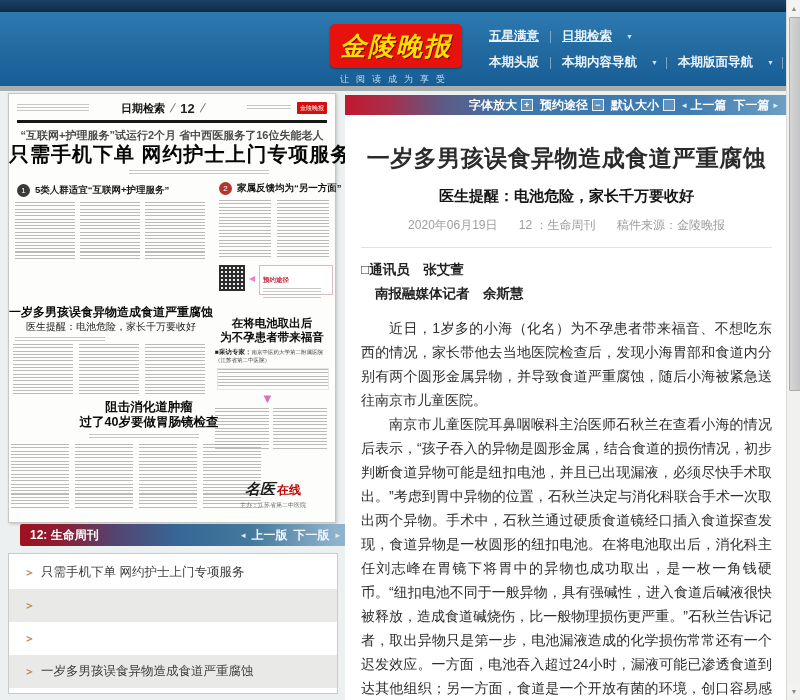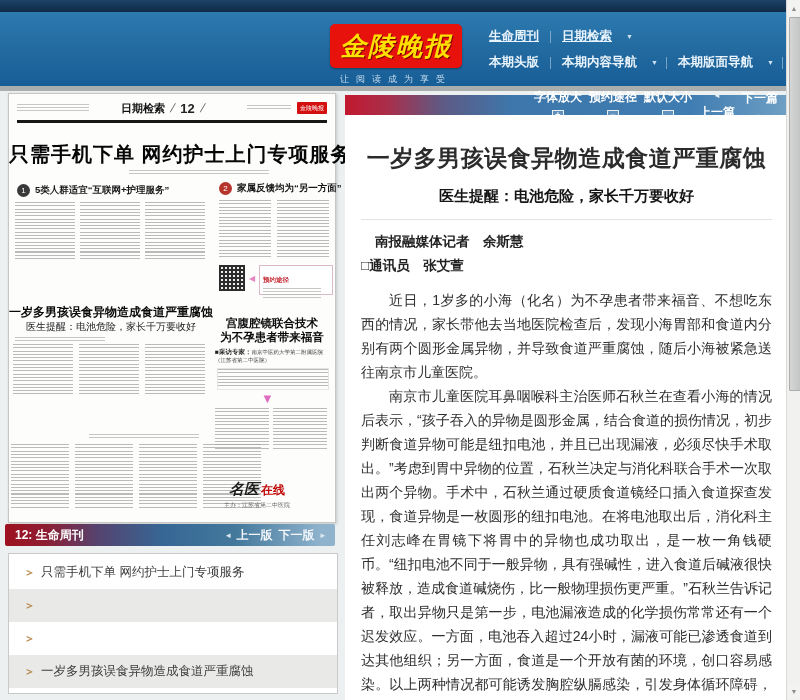--- a/index.html
+++ b/index.html
@@ -47,32 +47,32 @@
   .st34{position:absolute;text-align:center;font-weight:bold;color:#0a0a0a;font-size:12.5px;line-height:15px;}
   .expert{position:absolute;font-size:6.5px;color:#222;line-height:8px;}
   .expert b{font-size:6.5px;}
   .tri{position:absolute;color:#df6ec2;font-size:13px;line-height:13px;}
   .brand{position:absolute;text-align:center;}
   .brand-script{font-family:"DejaVu Serif","Liberation Serif",serif;font-style:italic;font-weight:bold;font-size:15px;color:#1d1d1d;}
   .brand-red{font-weight:bold;font-size:12px;color:#c00a0a;margin-left:2px;}
   .brand-sub{font-size:6px;color:#6a6a6a;margin-top:2px;white-space:nowrap;}
 
   
-  .pagenav{position:absolute;left:5px;top:524px;width:330px;height:22px;background:linear-gradient(90deg,#9e1120 0%,#8e1c31 12%,#55436f 28%,#366795 48%,#44799c 70%,#8fb3cd 96%);display:flex;align-items:center;justify-content:space-between;padding:0 10px;box-sizing:border-box;border-radius:2px;}
+  .pagenav{position:absolute;left:20px;top:524px;width:330px;height:22px;background:linear-gradient(90deg,#9e1120 0%,#8e1c31 12%,#55436f 28%,#366795 48%,#44799c 70%,#8fb3cd 96%);display:flex;align-items:center;justify-content:space-between;padding:0 10px;box-sizing:border-box;border-radius:2px;}
   .pagenav .pn-label{color:#fff;font-size:12px;font-weight:bold;}
   .pn-right{display:flex;align-items:center;gap:6px;color:#f2f6fa;font-size:12px;font-weight:bold;}
   .pn-arrow{font-size:9px;color:#dfe9f2;}
   .alist{position:absolute;left:8px;top:553px;width:330px;height:141px;background:#fff;border:1px solid #c9c9c7;box-sizing:border-box;padding-top:2px;}
   .alist-row{height:33px;display:flex;align-items:center;padding-left:15px;font-size:12.5px;color:#3d3d3d;cursor:pointer;}
   .alist-row.alt{background:#e9e9e7;}
   .chev{color:#b98a4d;font-size:11px;font-weight:bold;margin-right:6px;}
 
   
   .art-toolbar{position:absolute;left:345px;top:95px;width:441px;height:20px;background:linear-gradient(90deg,#c2182e 0%,#a82f4c 10%,#5e5a84 22%,#3d77ab 38%,#3f7cb1 78%,#6e9fc4 100%);display:flex;align-items:center;justify-content:flex-end;gap:7px;padding:0 8px;box-sizing:border-box;}
-  .tb-item{color:#fff;font-size:12px;font-weight:bold;white-space:nowrap;cursor:pointer;display:flex;align-items:center;gap:4px;flex-direction:column;}
+  .tb-item{color:#fff;font-size:12px;font-weight:bold;white-space:nowrap;cursor:pointer;display:flex;align-items:center;gap:4px;}
   .tb-ico{display:inline-flex;width:10px;height:10px;border:1px solid #e8eef4;background:rgba(255,255,255,.18);color:#fff;font-size:9px;line-height:9px;align-items:center;justify-content:center;}
   .tb-arr{color:#e7eef5;font-size:9px;}
   .art-panel{position:absolute;left:345px;top:115px;width:441px;height:585px;background:#fff;box-sizing:border-box;padding:16px 14px 0 16px;}
   .art-title{text-align:center;font-size:23px;font-weight:600;color:#2b2b2b;margin-top:12px;letter-spacing:.5px;white-space:nowrap;}
   .art-sub{text-align:center;font-size:15px;font-weight:bold;color:#151515;margin-top:13px;}
   .art-meta{text-align:center;font-size:12px;color:#9d9d9d;margin-top:11px;}
   .art-meta span{margin:0 9px;}
   .art-hr{border:none;border-top:1px solid #e2e2e2;margin:13px 0 10px 0;}
   .byline{font-size:13.5px;font-weight:bold;color:#222;line-height:24px;}
   .byline.ind{padding-left:14px;}
@@ -93,21 +93,21 @@
   <div class="masthead">
     <div class="mast-inner">
       <div class="logo-col">
         <div class="logo-box">
           <span class="logo-text">金陵晚报</span>
         </div>
         <div class="tagline">让阅读成为享受</div>
       </div>
       <div class="nav-col">
         <div class="nav-row">
-          <span class="nav-link u">生命周刊</span>
+          <span class="nav-link u">五星满意</span>
           <span class="nav-sep"></span>
           <span class="nav-link u"><span>日期检索</span></span>
           <span class="caret">▼</span>
         </div>
         <div class="nav-row">
           <span class="nav-link">本期头版</span>
           <span class="nav-sep"></span>
           <span class="nav-link">本期内容导航</span>
           <span class="caret">▼</span>
           <span class="nav-sep" style="margin-left:8px;"></span>
@@ -125,20 +125,21 @@
     <div class="np-top">
       <div class="fkl" style="width:72px;height:9px;"></div>
       <span class="np-week" style="margin-left:26px;">日期检索</span>
       <span class="np-slash">/</span>
       <span class="np-num">12</span>
       <span class="np-slash">/</span>
       <div class="fkl" style="width:44px;height:6px;margin-left:auto;"></div>
       <span class="np-badge">金陵晚报</span>
     </div>
     <div class="np-rule"></div>
+    <div class="np-kicker">“互联网+护理服务”试运行2个月 省中西医服务了16位失能老人</div>
     <div class="np-head">只需手机下单 网约护士上门专项服务</div>
     <div class="fkl abs" style="left:120px;top:76px;width:140px;height:5px;"></div>
 
     <div class="sec-hd" style="left:8px;top:90px;">
       <span class="sec-circle">1</span>
       <span class="sec-title">5类人群适宜“互联网+护理服务”</span>
     </div>
     <div class="fk abs" style="left:6px;top:108px;width:60px;height:58px;"></div>
     <div class="fk abs" style="left:71px;top:108px;width:60px;height:58px;"></div>
     <div class="fk abs" style="left:136px;top:108px;width:60px;height:58px;"></div>
@@ -157,38 +158,42 @@
       <div class="fkl" style="width:58px;height:12px;margin-top:2px;"></div>
     </div>
 
     <div class="st2-title" style="left:0;top:210px;width:204px;">一岁多男孩误食异物造成食道严重腐蚀</div>
     <div class="st2-sub" style="left:0;top:226px;width:204px;">医生提醒：电池危险，家长千万要收好</div>
     <div class="fkl abs" style="left:6px;top:243px;width:90px;height:4px;"></div>
     <div class="fk abs" style="left:4px;top:250px;width:60px;height:52px;"></div>
     <div class="fk abs" style="left:70px;top:250px;width:60px;height:52px;"></div>
     <div class="fk abs" style="left:136px;top:250px;width:60px;height:52px;"></div>
 
+    <div class="st34" style="left:30px;top:306px;width:220px;">
+      <div>阻击消化道肿瘤</div>
+      <div>过了40岁要做胃肠镜检查</div>
+    </div>
     <div class="fkl abs" style="left:80px;top:340px;width:110px;height:4px;"></div>
     <div class="fk abs" style="left:2px;top:350px;width:58px;height:64px;"></div>
     <div class="fk abs" style="left:66px;top:350px;width:58px;height:64px;"></div>
     <div class="fk abs" style="left:130px;top:350px;width:58px;height:64px;"></div>
     <div class="fk abs" style="left:194px;top:350px;width:58px;height:64px;"></div>
 
     <div class="st34" style="left:206px;top:222px;width:114px;font-size:11.5px;line-height:14px;">
-      <div>宫腹腔镜联合技术</div>
+      <div>在将电池取出后</div>
       <div>为不孕患者带来福音</div>
     </div>
     <div class="expert" style="left:206px;top:254px;width:114px;">
       <b>■采访专家：</b><span style="font-size:5.5px;color:#444;">南京中医药大学第二附属医院（江苏省第二中医院）</span>
     </div>
     <div class="fk abs" style="left:208px;top:274px;width:110px;height:20px;border:1px solid #ddd;"></div>
     <span class="tri" style="left:252px;top:298px;">▼</span>
     <div class="fk abs" style="left:206px;top:314px;width:54px;height:42px;"></div>
     <div class="fk abs" style="left:264px;top:314px;width:54px;height:42px;"></div>
-    <div class="brand" style="left:192px;top:386px;width:112px;">
+    <div class="brand" style="left:208px;top:386px;width:112px;">
       <span class="brand-script">名医</span><span class="brand-red">在线</span>
       <div class="brand-sub">主办：江苏省第二中医院</div>
     </div>
   </div>
 
   <div class="pagenav">
     <span class="pn-label">12: 生命周刊</span>
     <span class="pn-right">
       <span class="pn-arrow">◂</span>
       <span>上一版</span>
@@ -233,23 +238,28 @@
     </span>
     <span class="tb-item">
       <span>下一篇</span>
       <span class="tb-arr">▸</span>
     </span>
   </div>
 
   <div class="art-panel">
     <div class="art-title">一岁多男孩误食异物造成食道严重腐蚀</div>
     <div class="art-sub">医生提醒：电池危险，家长千万要收好</div>
+    <div class="art-meta">
+      <span>2020年06月19日</span>
+      <span>12 ：生命周刊</span>
+      <span>稿件来源：金陵晚报</span>
+    </div>
     <hr class="art-hr">
+    <div class="byline">□通讯员　张艾萱</div>
     <div class="byline ind">南报融媒体记者　余斯慧</div>
-    <div class="byline">□通讯员　张艾萱</div>
     <div class="art-body">
       <p>近日，1岁多的小海（化名）为不孕患者带来福音、不想吃东西的情况，家长带他去当地医院检查后，发现小海胃部和食道内分别有两个圆形金属异物，并导致食道严重腐蚀，随后小海被紧急送往南京市儿童医院。</p>
       <p>南京市儿童医院耳鼻咽喉科主治医师石秋兰在查看小海的情况后表示，“孩子吞入的异物是圆形金属，结合食道的损伤情况，初步判断食道异物可能是纽扣电池，并且已出现漏液，必须尽快手术取出。”考虑到胃中异物的位置，石秋兰决定与消化科联合手术一次取出两个异物。手术中，石秋兰通过硬质食道镜经口插入食道探查发现，食道异物是一枚圆形的纽扣电池。在将电池取出后，消化科主任刘志峰在胃镜下将胃中的异物也成功取出，是一枚一角钱硬币。“纽扣电池不同于一般异物，具有强碱性，进入食道后碱液很快被释放，造成食道碱烧伤，比一般物理损伤更严重。”石秋兰告诉记者，取出异物只是第一步，电池漏液造成的化学损伤常常还有一个迟发效应。一方面，电池吞入超过24小时，漏液可能已渗透食道到达其他组织；另一方面，食道是一个开放有菌的环境，创口容易感染。以上两种情况都可能诱发胸腔纵膈感染，引发身体循环障碍，危及生命。</p>
 
     </div>
   </div>
 
   <div class="scrollbar">
     <div class="sb-btn" style="top:1px;">
         <span>▲</span>

